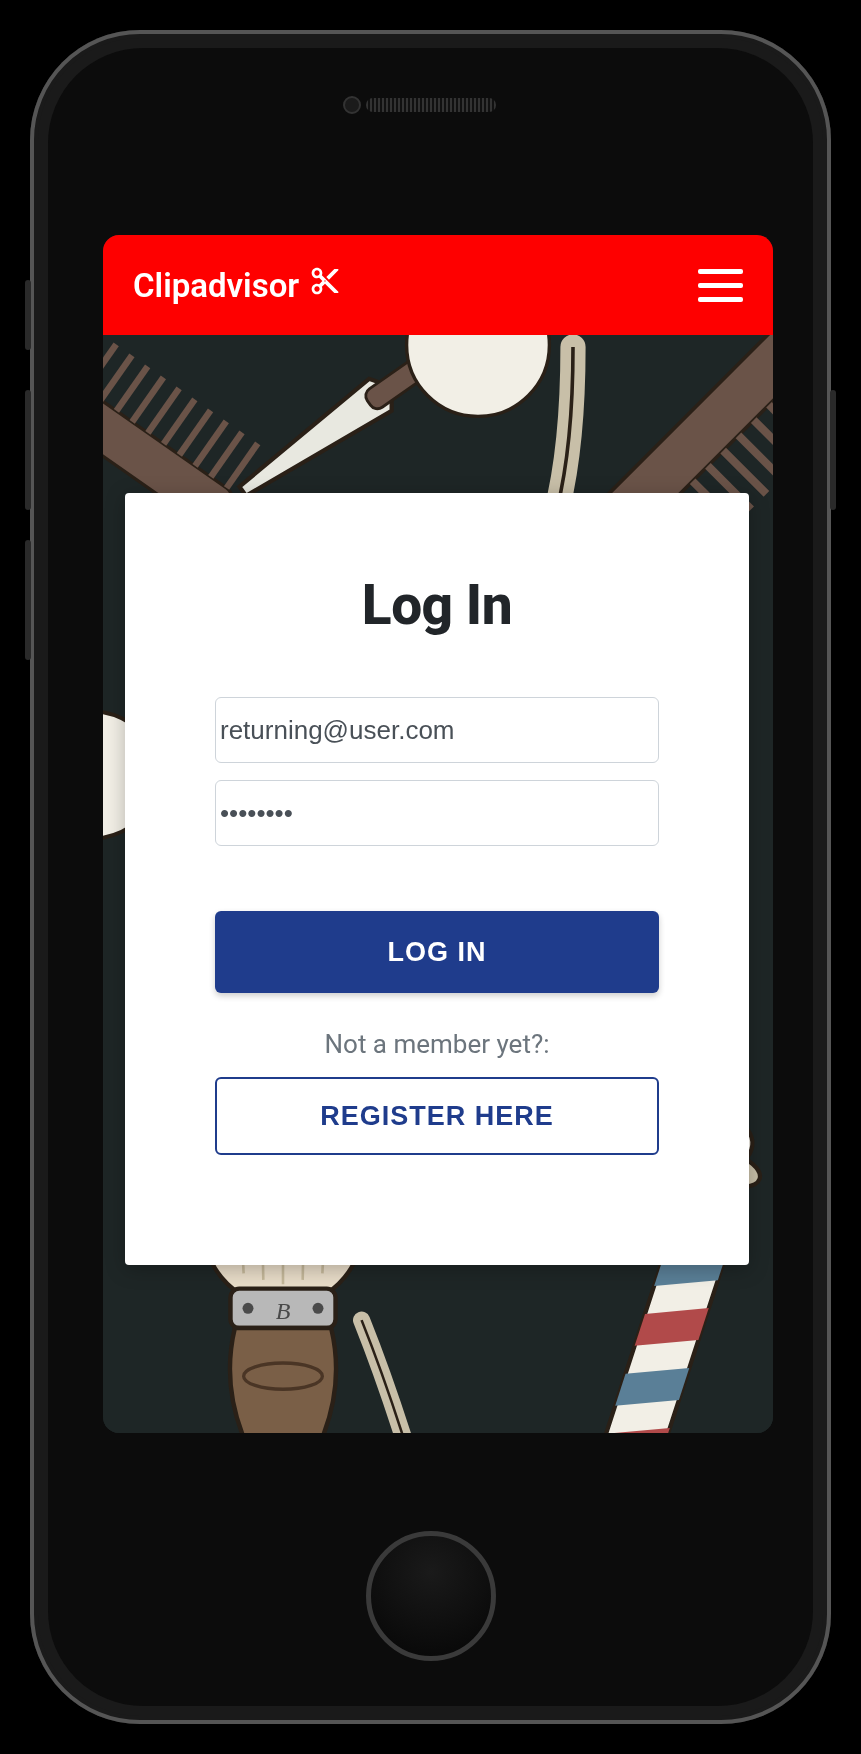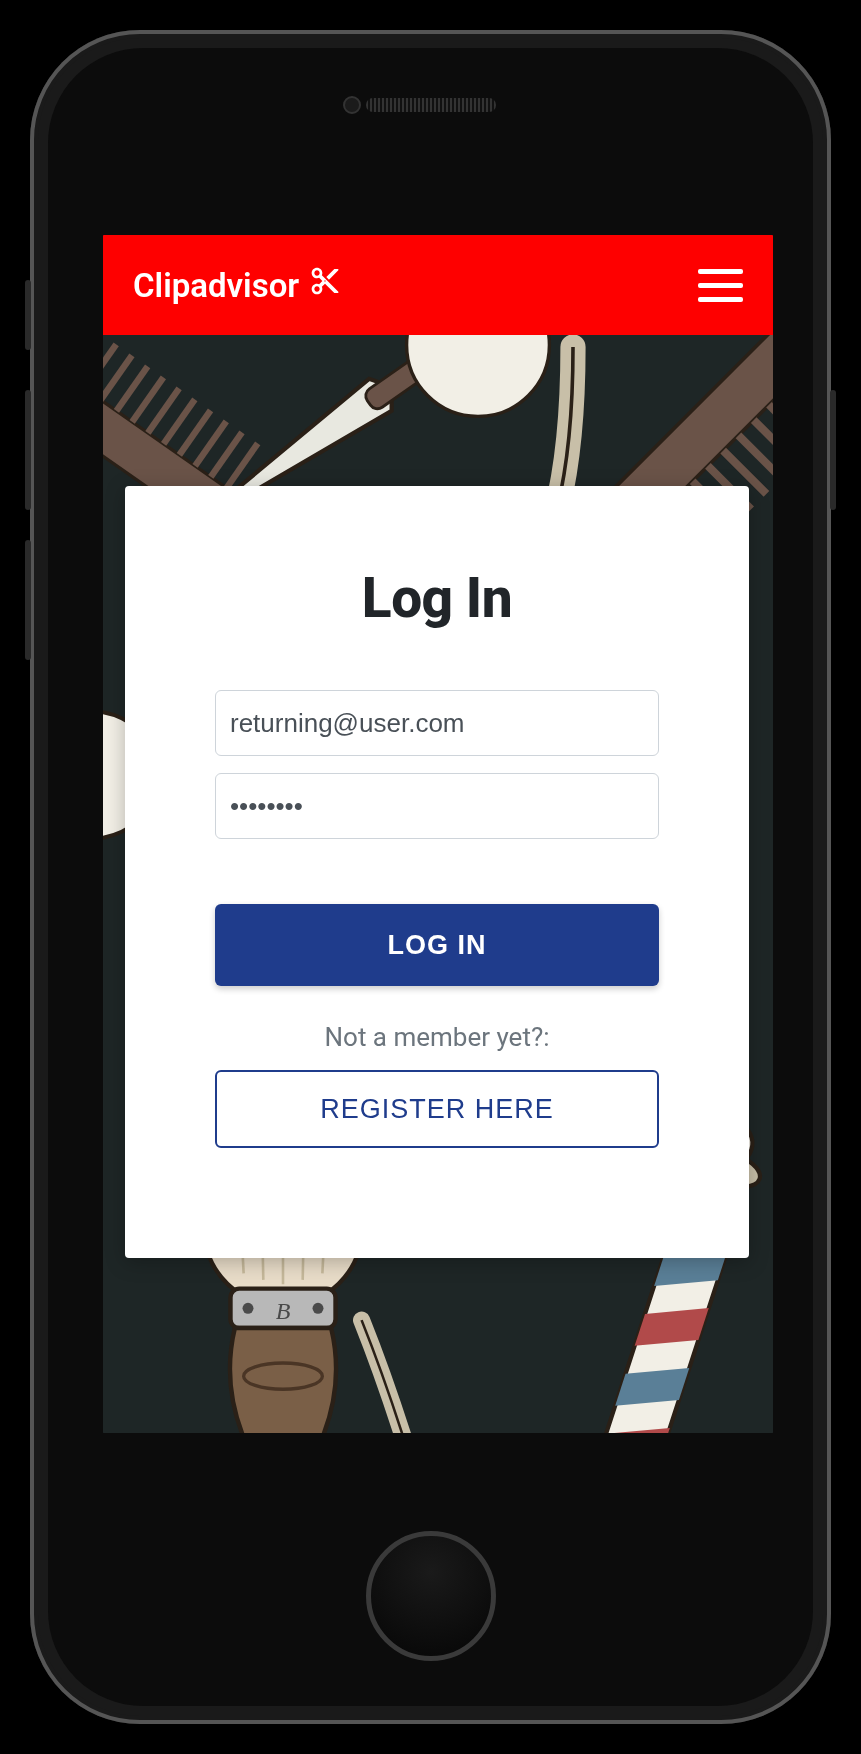--- a/index.html
+++ b/index.html
@@ -86,21 +86,21 @@
 
 
 .screen {
   position: absolute;
   top: 187px;
   left: 55px;
   width: 670px;
   height: 1198px;
   background: #1e2626;
   overflow: hidden;
-  border-radius: 1px;
+  border-radius: 16px;
 }
 
 
 .header {
   height: 100px;
   background: #fe0000;
   display: flex;
   align-items: center;
   justify-content: space-between;
   padding: 0 30px;
@@ -138,42 +138,42 @@
   background: #1e2626;
   overflow: hidden;
 }
 .bg-illustration svg {
   position: absolute;
 }
 
 
 .card {
   position: absolute;
-  top: 251px;
+  top: 258px;
   left: 22px;
   right: 24px;
   background: #fff;
   box-shadow: 0 4px 20px rgba(0,0,0,0.25);
   border-radius: 4px;
   padding: 80px 90px 110px 90px;
 }
 .card h1 {
   font-size: 55px;
   font-weight: 800;
   color: #212529;
   text-align: center;
   margin-bottom: 60px;
   letter-spacing: -0.5px;
 }
 .form-input {
   width: 100%;
   height: 66px;
   border: 1px solid #ced4da;
   border-radius: 6px;
-  padding: 0 14px;
+  padding: 0 4px;
   font-size: 26px;
   color: #495057;
   margin-bottom: 17px;
   background: #fff;
 }
 .form-input::placeholder { color: #6c757d; }
 .btn-primary {
   width: 100%;
   height: 82px;
   margin-top: 48px;
@@ -195,21 +195,21 @@
   margin-bottom: 18px;
 }
 .btn-outline {
   width: 100%;
   height: 78px;
   background: #fff;
   color: #1f3c8c;
   border: 2px solid #1f3c8c;
   border-radius: 6px;
   font-size: 27px;
-  font-weight: 400;
+  font-weight: 700;
   letter-spacing: 1px;
   cursor: pointer;
 }
 </style>
 </head>
 <body>
 
 <div class="phone-frame">
   <div class="side-btn left-1"></div>
   <div class="side-btn left-2"></div>

